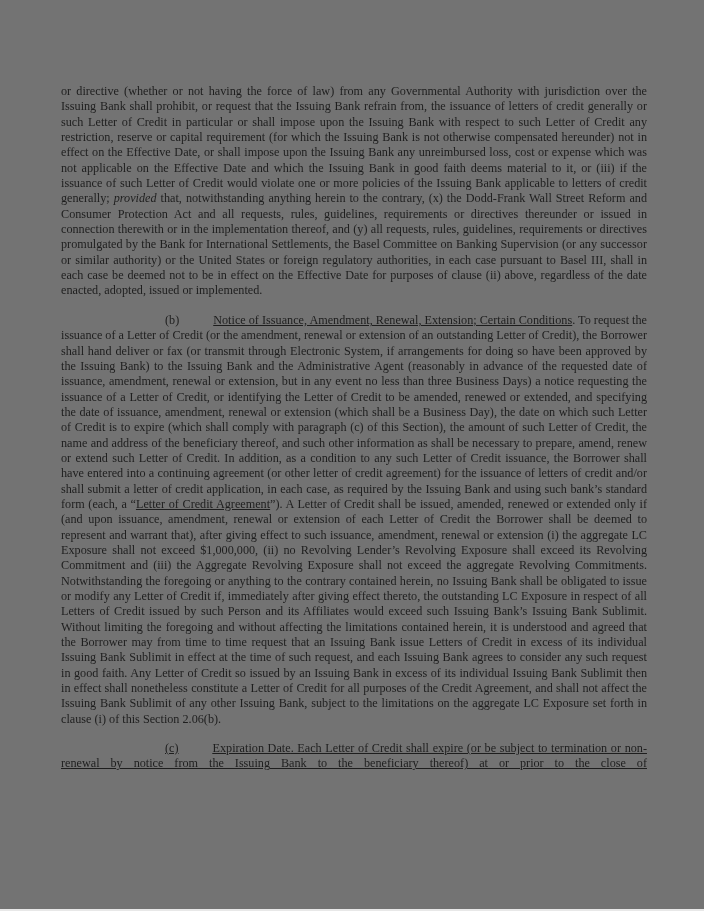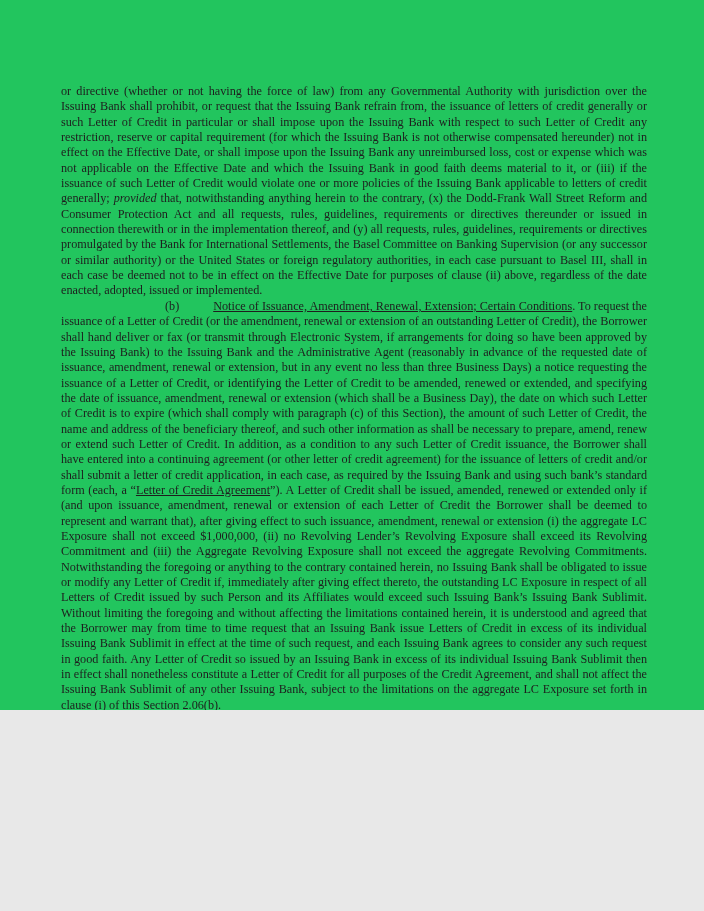--- a/index.html
+++ b/index.html
@@ -3,40 +3,41 @@
 <meta charset="utf-8">
 <style>
   html, body {
     margin: 0;
     padding: 0;
     background: #e8e8e8;
   }
   .page {
     position: relative;
     width: 704px;
-    height: 710px;
+    height: 909px;
     margin: 0 auto;
-    background: #22c55e;
+    background: #737373;
     font-family: "Liberation Serif", serif;
     color: #1e1e1e;
     overflow: hidden;
   }
   .text-block {
     position: absolute;
     left: 61px;
     top: 84px;
     width: 586px;
     font-size: 12.2px;
     line-height: 15.35px;
     text-align: justify;
   }
   .para {
     margin: 0;
   }
   .para + .para {
+    margin-top: 14px;
   }
   .para.indent {
     text-indent: 104px;
   }
   .para-label {
     margin-right: 34px;
   }
   .section-heading {
     text-decoration: underline;
   }

